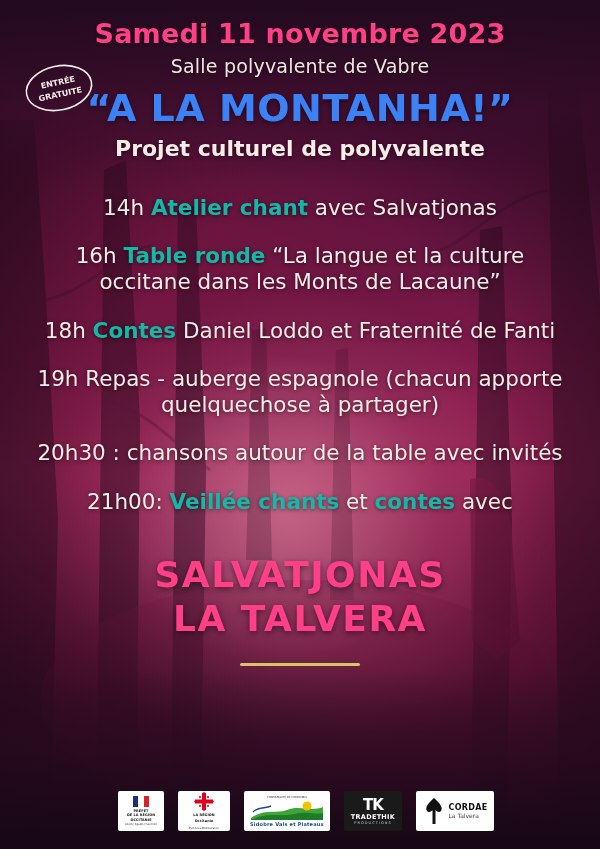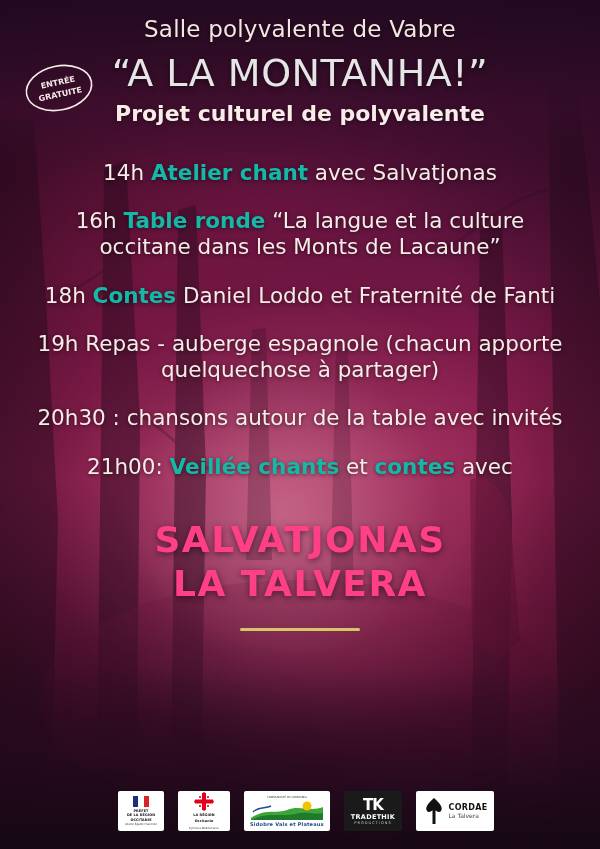--- a/index.html
+++ b/index.html
@@ -64,30 +64,30 @@
   .date {
     font-family: "DejaVu Sans", sans-serif;
     font-weight: bold;
     font-size: 27px;
     color: #ff3f86;
     letter-spacing: 0.2px;
     margin-top: 8px;
     text-shadow: 0 1px 3px rgba(0,0,0,0.45);
   }
   .venue {
-    font-size: 23px;
+    font-size: 19px;
     color: #f4e7e2;
     margin-top: 6px;
     letter-spacing: 0.2px;
     text-shadow: 0 1px 3px rgba(0,0,0,0.5);
   }
   .main-title {
-    font-weight: normal;
+    font-weight: bold;
     font-size: 38px;
-    color: #e5e5e5;
+    color: #3b82f6;
     margin-top: 9px;
     letter-spacing: 0.5px;
     text-shadow: 0 2px 5px rgba(0,0,0,0.45);
   }
   .subtitle {
     font-weight: bold;
     font-size: 22px;
     color: #f7ece7;
     margin-top: 6px;
     text-shadow: 0 1px 4px rgba(0,0,0,0.5);
@@ -298,20 +298,21 @@
   <div class="stamp">
     <svg width="74" height="52" viewBox="0 0 74 52">
       <ellipse cx="37" cy="26" rx="33" ry="22" fill="none" stroke="#f6ece7" stroke-width="1.6"></ellipse>
       <text x="37" y="23" text-anchor="middle" fill="#f6ece7" font-family="DejaVu Sans, sans-serif" font-size="8" font-weight="bold">ENTRÉE</text>
       <text x="37" y="35" text-anchor="middle" fill="#f6ece7" font-family="DejaVu Sans, sans-serif" font-size="8" font-weight="bold">GRATUITE</text>
     </svg>
   </div>
 
   <div class="content">
 
+    <div class="date">Samedi 11 novembre 2023</div>
     <div class="venue">Salle polyvalente de Vabre</div>
     <div class="main-title">“A LA MONTANHA!”</div>
     <div class="subtitle">Projet culturel de polyvalente</div>
 
     <div class="schedule">
 
       <div class="slot">
         <span>14h </span><b>Atelier chant</b><span> avec Salvatjonas</span>
       </div>
 

